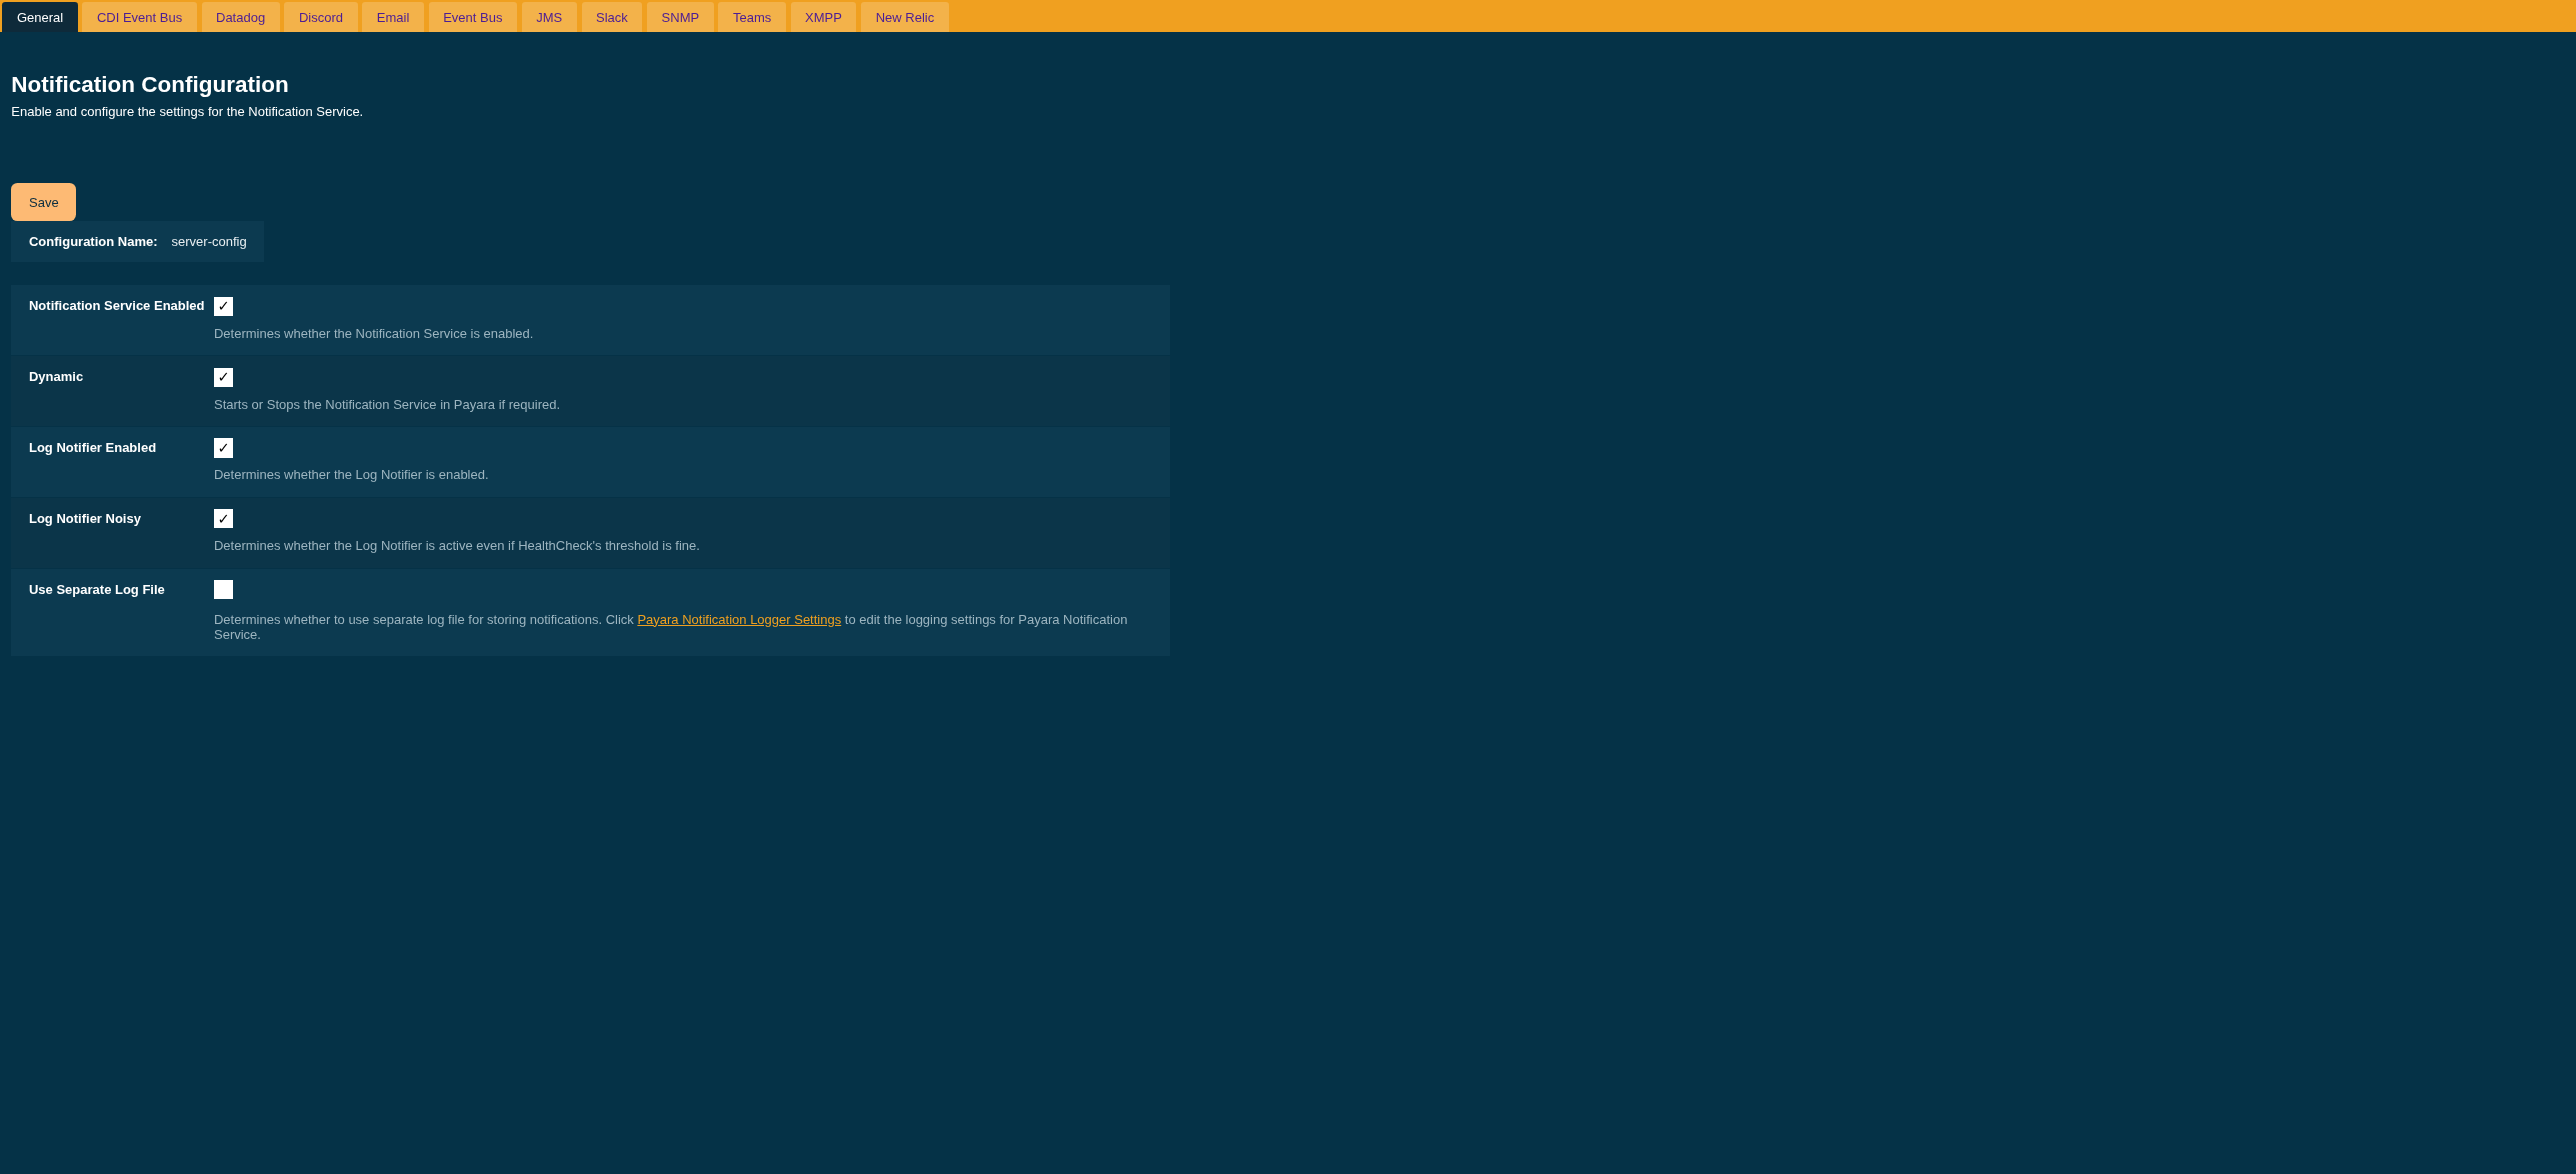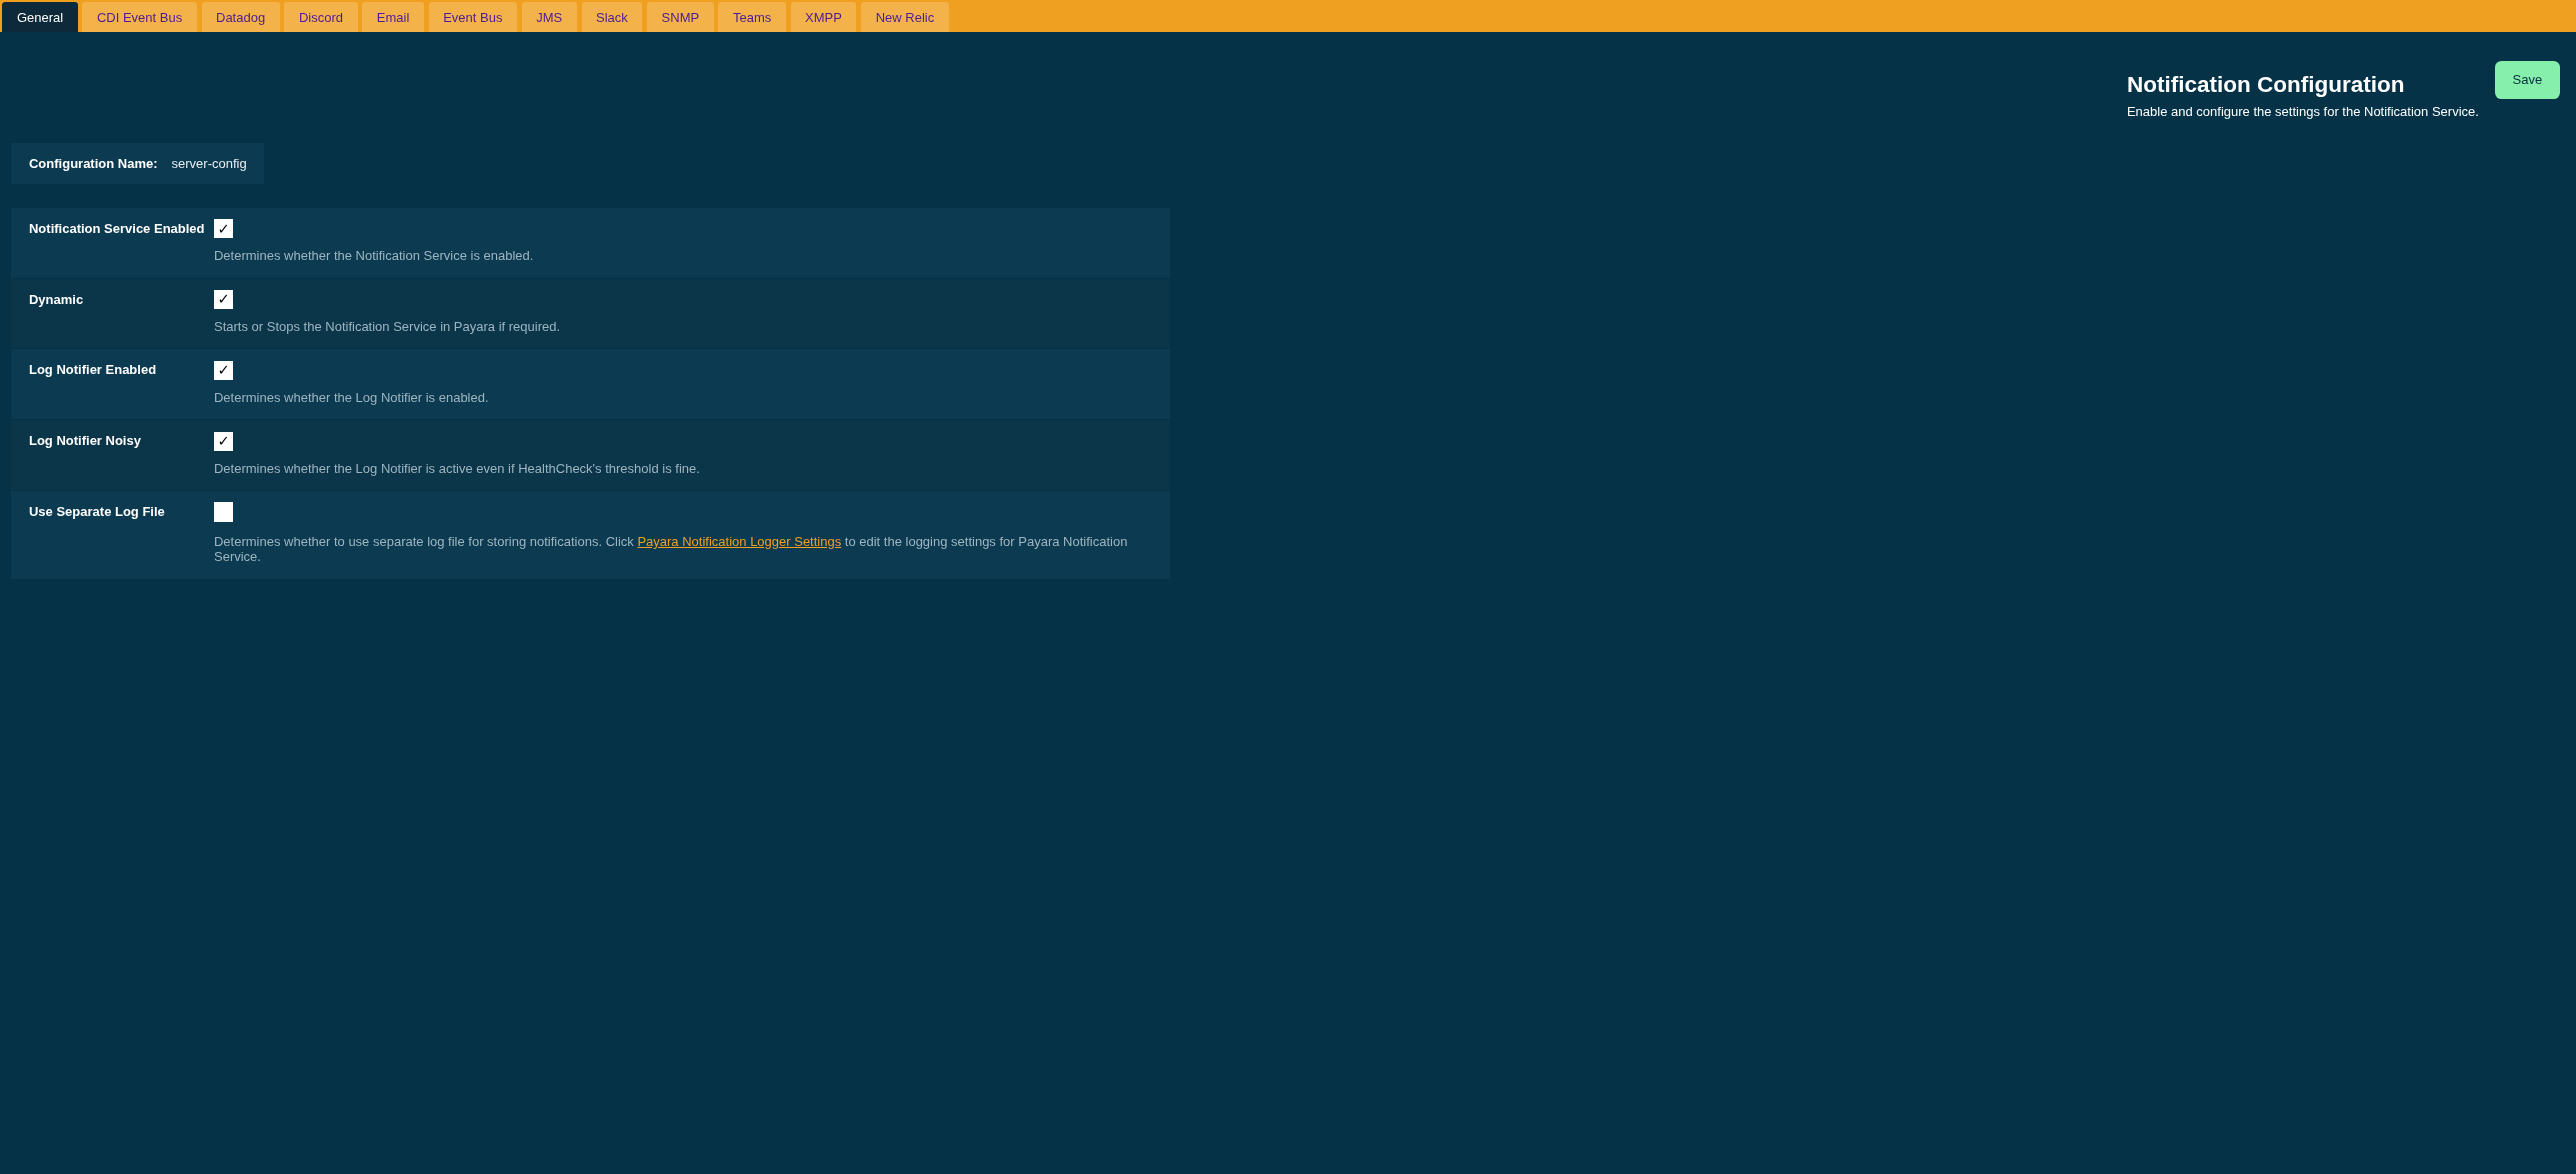--- a/index.html
+++ b/index.html
@@ -35,40 +35,41 @@
     color: #ffffff;
   }
   .page {
     padding: 16px 11.3px 24px 11.3px;
     max-width: 100%;
   }
   .header-row {
     display: flex;
     align-items: flex-start;
     justify-content: flex-end;
-    gap: 16px;
+    gap: 33px;
+    flex-direction: column;
   }
   .page-title {
     font-size: 22.5px;
     font-weight: 700;
     margin: 24px 0 6.4px 0;
   }
   .page-subtitle {
     font-size: 13px;
     margin: 0 0 24px 0;
   }
   .save-btn {
-    background: #86efac;
+    background: #fdba74;
     color: #0a2d3f;
     border: none;
     border-radius: 6.4px;
     padding: 11.3px 17.7px;
     font-size: 13px;
     cursor: pointer;
-    margin-top: 13px;
+    margin-top: 7px;
     margin-right: 4.8px;
   }
   .config-name-box {
     display: inline-flex;
     background: #0c3a50;
     padding: 13px 17.7px;
     align-items: center;
     gap: 14px;
     margin-bottom: 22.5px;
   }

